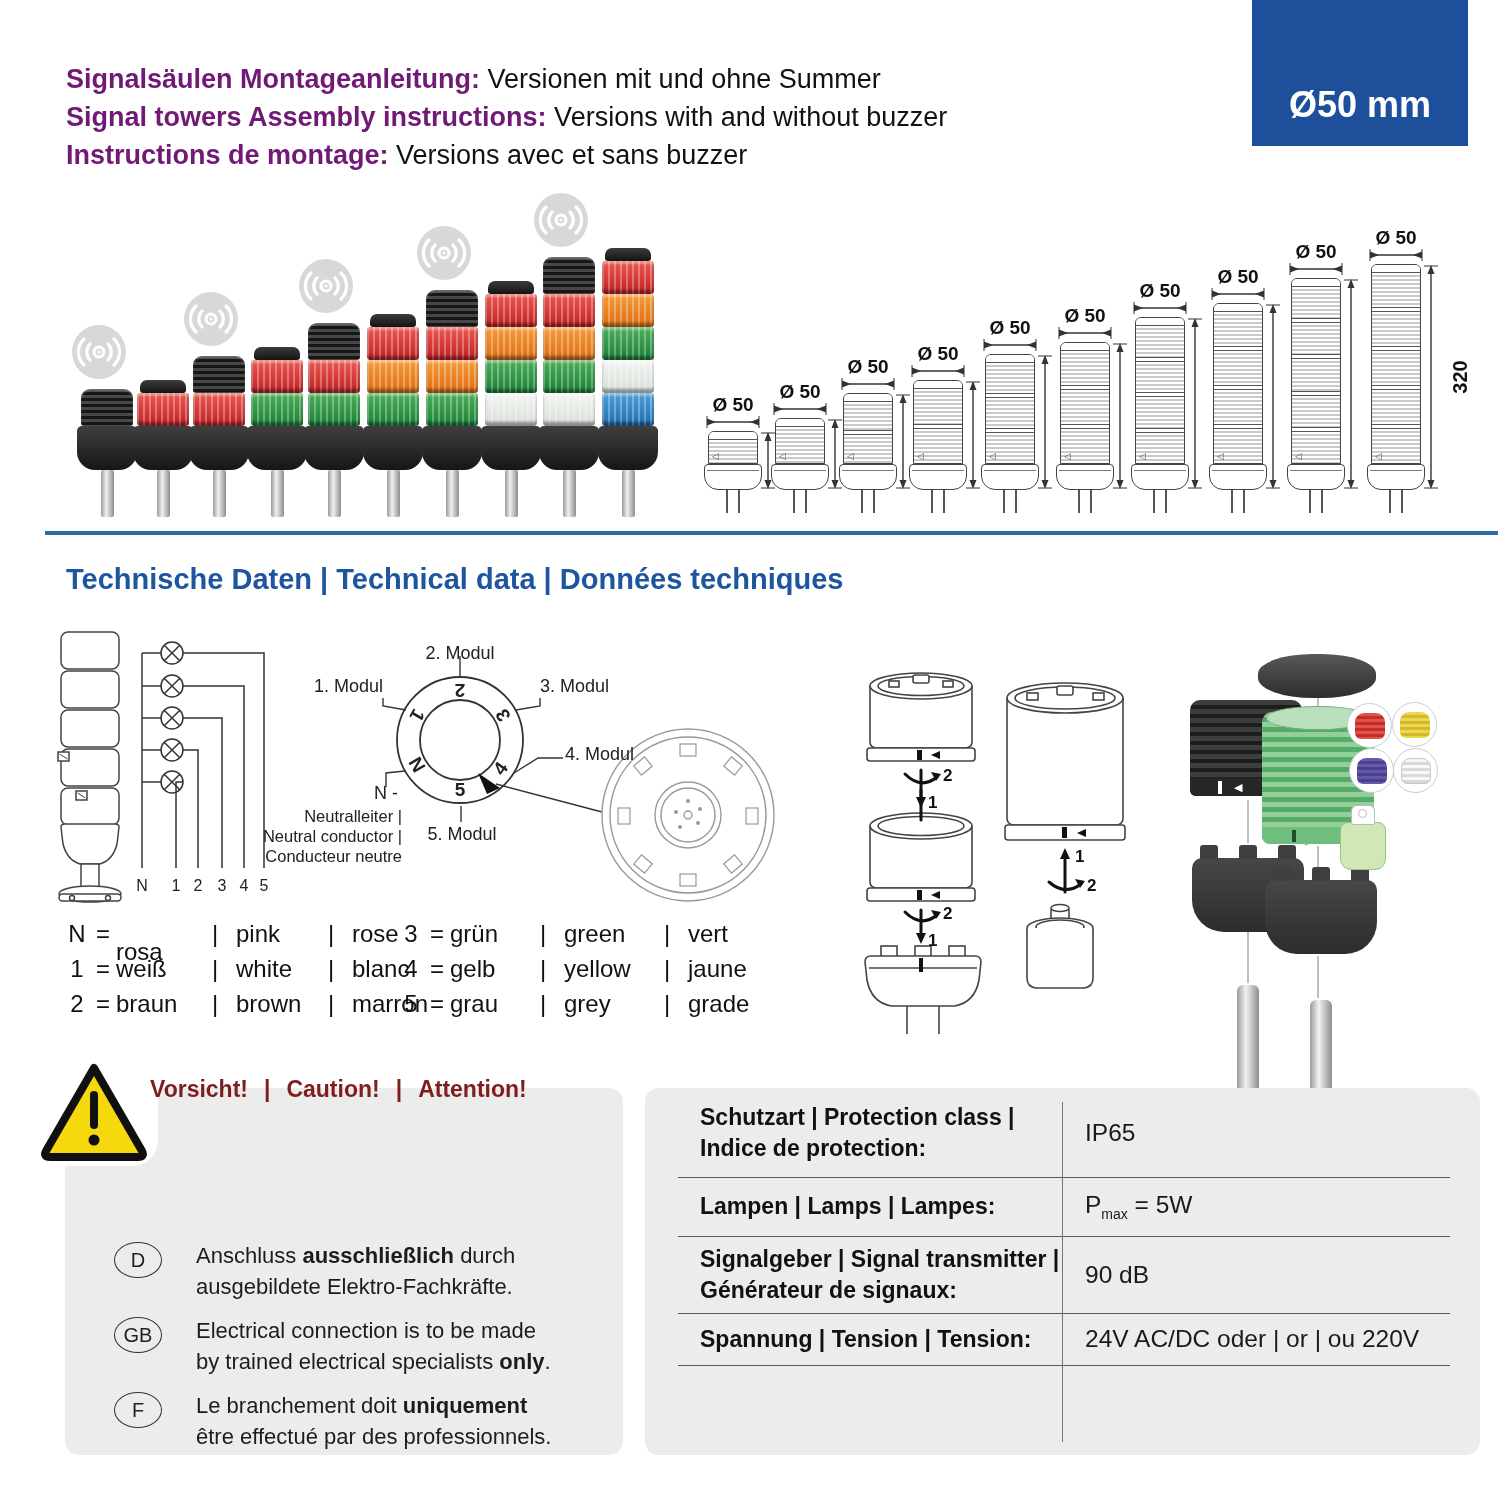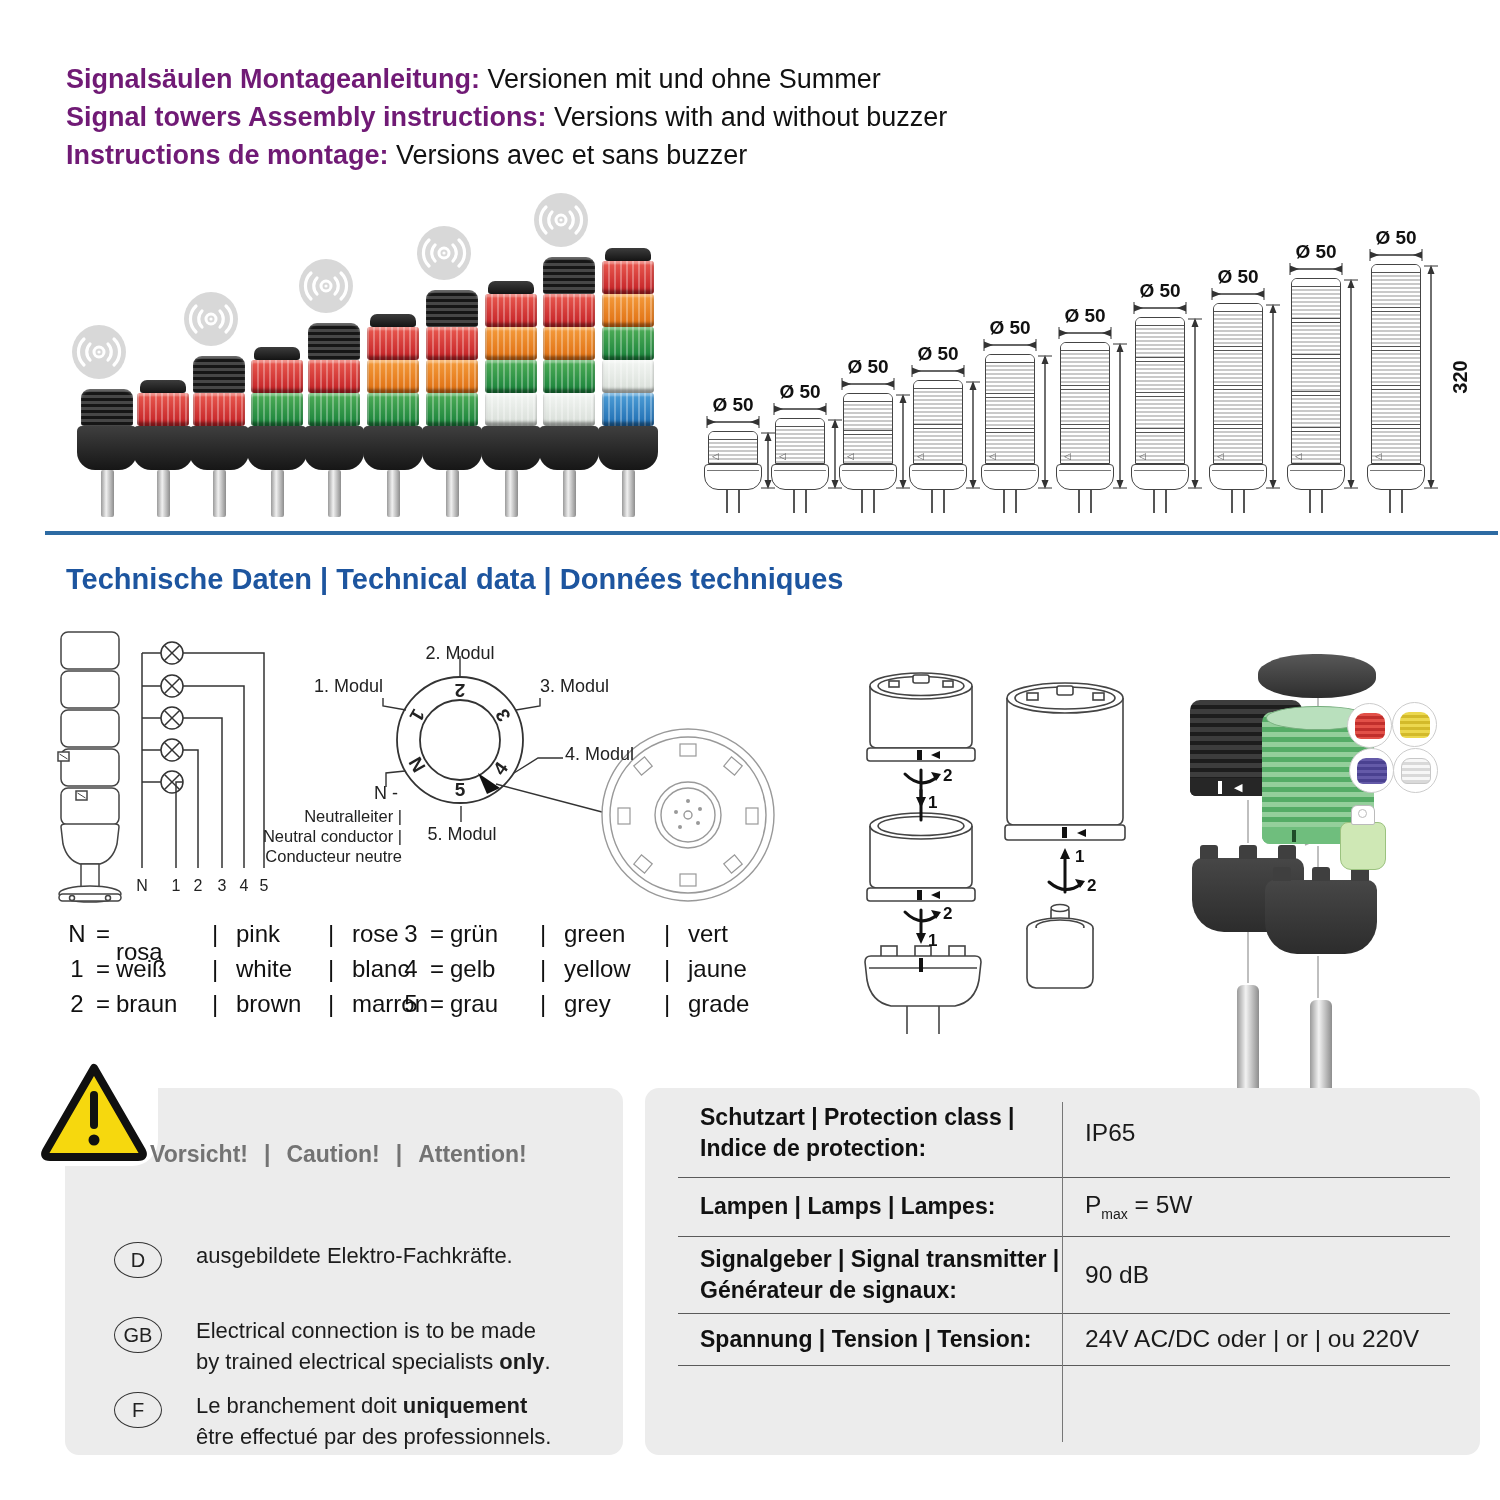--- a/index.html
+++ b/index.html
@@ -53,21 +53,21 @@
   
   .legend-col { position:absolute; font-size:24px; color:#111; }
   .legend-row { display:flex; height:35px; align-items:center; }
   .lg-key { width:26px; text-align:center; }
   .lg-eq { width:26px; text-align:center; }
   .lg-pipe { width:16px; }
 
   
   .warnbox { position:absolute; left:65px; top:1088px; width:558px; height:367px; background:#ececec; border-radius:14px; }
   .warn-notch { position:absolute; left:28px; top:1048px; width:130px; height:118px; background:#fff; border-radius:26px; }
-  .warn-title { position:absolute; left:150px; top:1141px; font-size:23px; font-weight:bold; color:#737373; display:flex; }
+  .warn-title { position:absolute; left:150px; top:1076px; font-size:23px; font-weight:bold; color:#7f1d1d; display:flex; }
   .warn-title span { margin-right:16px; }
   .warn-item { position:absolute; font-size:22px; line-height:31px; color:#1c1c1c; }
   .warn-oval { position:absolute; width:48px; height:36px; border:1.7px solid #333; border-radius:50%;
                display:flex; align-items:center; justify-content:center; font-size:20px; color:#222; background:transparent; }
 
   
   .tablebox { position:absolute; left:645px; top:1088px; width:835px; height:367px; background:#ececec; border-radius:14px; }
   .trow { position:absolute; left:0; width:100%; display:flex; align-items:center; }
   .trow .tl { margin-left:55px; width:360px; font-size:23px; font-weight:bold; line-height:31px; color:#111; }
   .trow .tv { margin-left:25px; font-size:24.5px; color:#1a1a1a; }
@@ -85,20 +85,23 @@
 </head>
 <body>
 
 <div id="stage">
 
   <div class="hdr">
     <div><span class="lbl">Signalsäulen Montageanleitung:</span><span class="txt"> Versionen mit und ohne Summer</span></div>
     <div><span class="lbl">Signal towers Assembly instructions:</span><span class="txt"> Versions with and without buzzer</span></div>
     <div><span class="lbl">Instructions de montage:</span><span class="txt"> Versions avec et sans buzzer</span></div>
   </div>
+  <div class="badge">
+      <span>Ø50 mm</span>
+    </div>
 
   <div id="photo-layer" class="abs" style="left:0;top:0;width:1500px;height:1500px;">
       <div class="pole" style="left: 100.5px; top: 470px; height: 47px;"></div>
       <div class="pbase" style="left: 77px; top: 426px;"></div>
       <div class="mod buzz" style="left: 81px; top: 389px; height: 37px;"></div>
       <div class="bicon" style="left: 72px; top: 325px;"><svg width="54" height="54" viewBox="0 0 54 54">
           <circle cx="27" cy="27" r="27" fill="#d8d8d8"></circle>
           <circle cx="27" cy="27" r="5" fill="none" stroke="#fff" stroke-width="3"></circle>
           <circle cx="27" cy="27" r="1.6" fill="#fff"></circle>
           <g fill="none" stroke="#fff" stroke-width="3.2" stroke-linecap="round">
@@ -868,20 +871,21 @@
           <div>Spannung | Tension | Tension:</div>
         </div>
         <div class="tv">24V AC/DC oder | or | ou 220V</div>
       </div>
       <div class="tline-h" style="top: 277px;"></div>
       <div class="tline-v"></div>
     </div>
 
 <div class="warn-oval" style="left: 114px; top: 1242px;">D</div>
     <div class="warn-item" style="left: 196px; top: 1240px; width: 420px;">
+      <div><span>Anschluss </span><b>ausschließlich</b><span> durch</span></div>
       <div><span>ausgebildete Elektro-Fachkräfte.</span></div>
     </div>
     <div class="warn-oval" style="left: 114px; top: 1317px;">GB</div>
     <div class="warn-item" style="left: 196px; top: 1315px; width: 420px;">
       <div><span>Electrical connection is to be made</span></div>
       <div><span>by trained electrical specialists </span><b>only</b><span>.</span></div>
     </div>
     <div class="warn-oval" style="left: 114px; top: 1392px;">F</div>
     <div class="warn-item" style="left: 196px; top: 1390px; width: 420px;">
       <div><span>Le branchement doit </span><b>uniquement</b></div>

